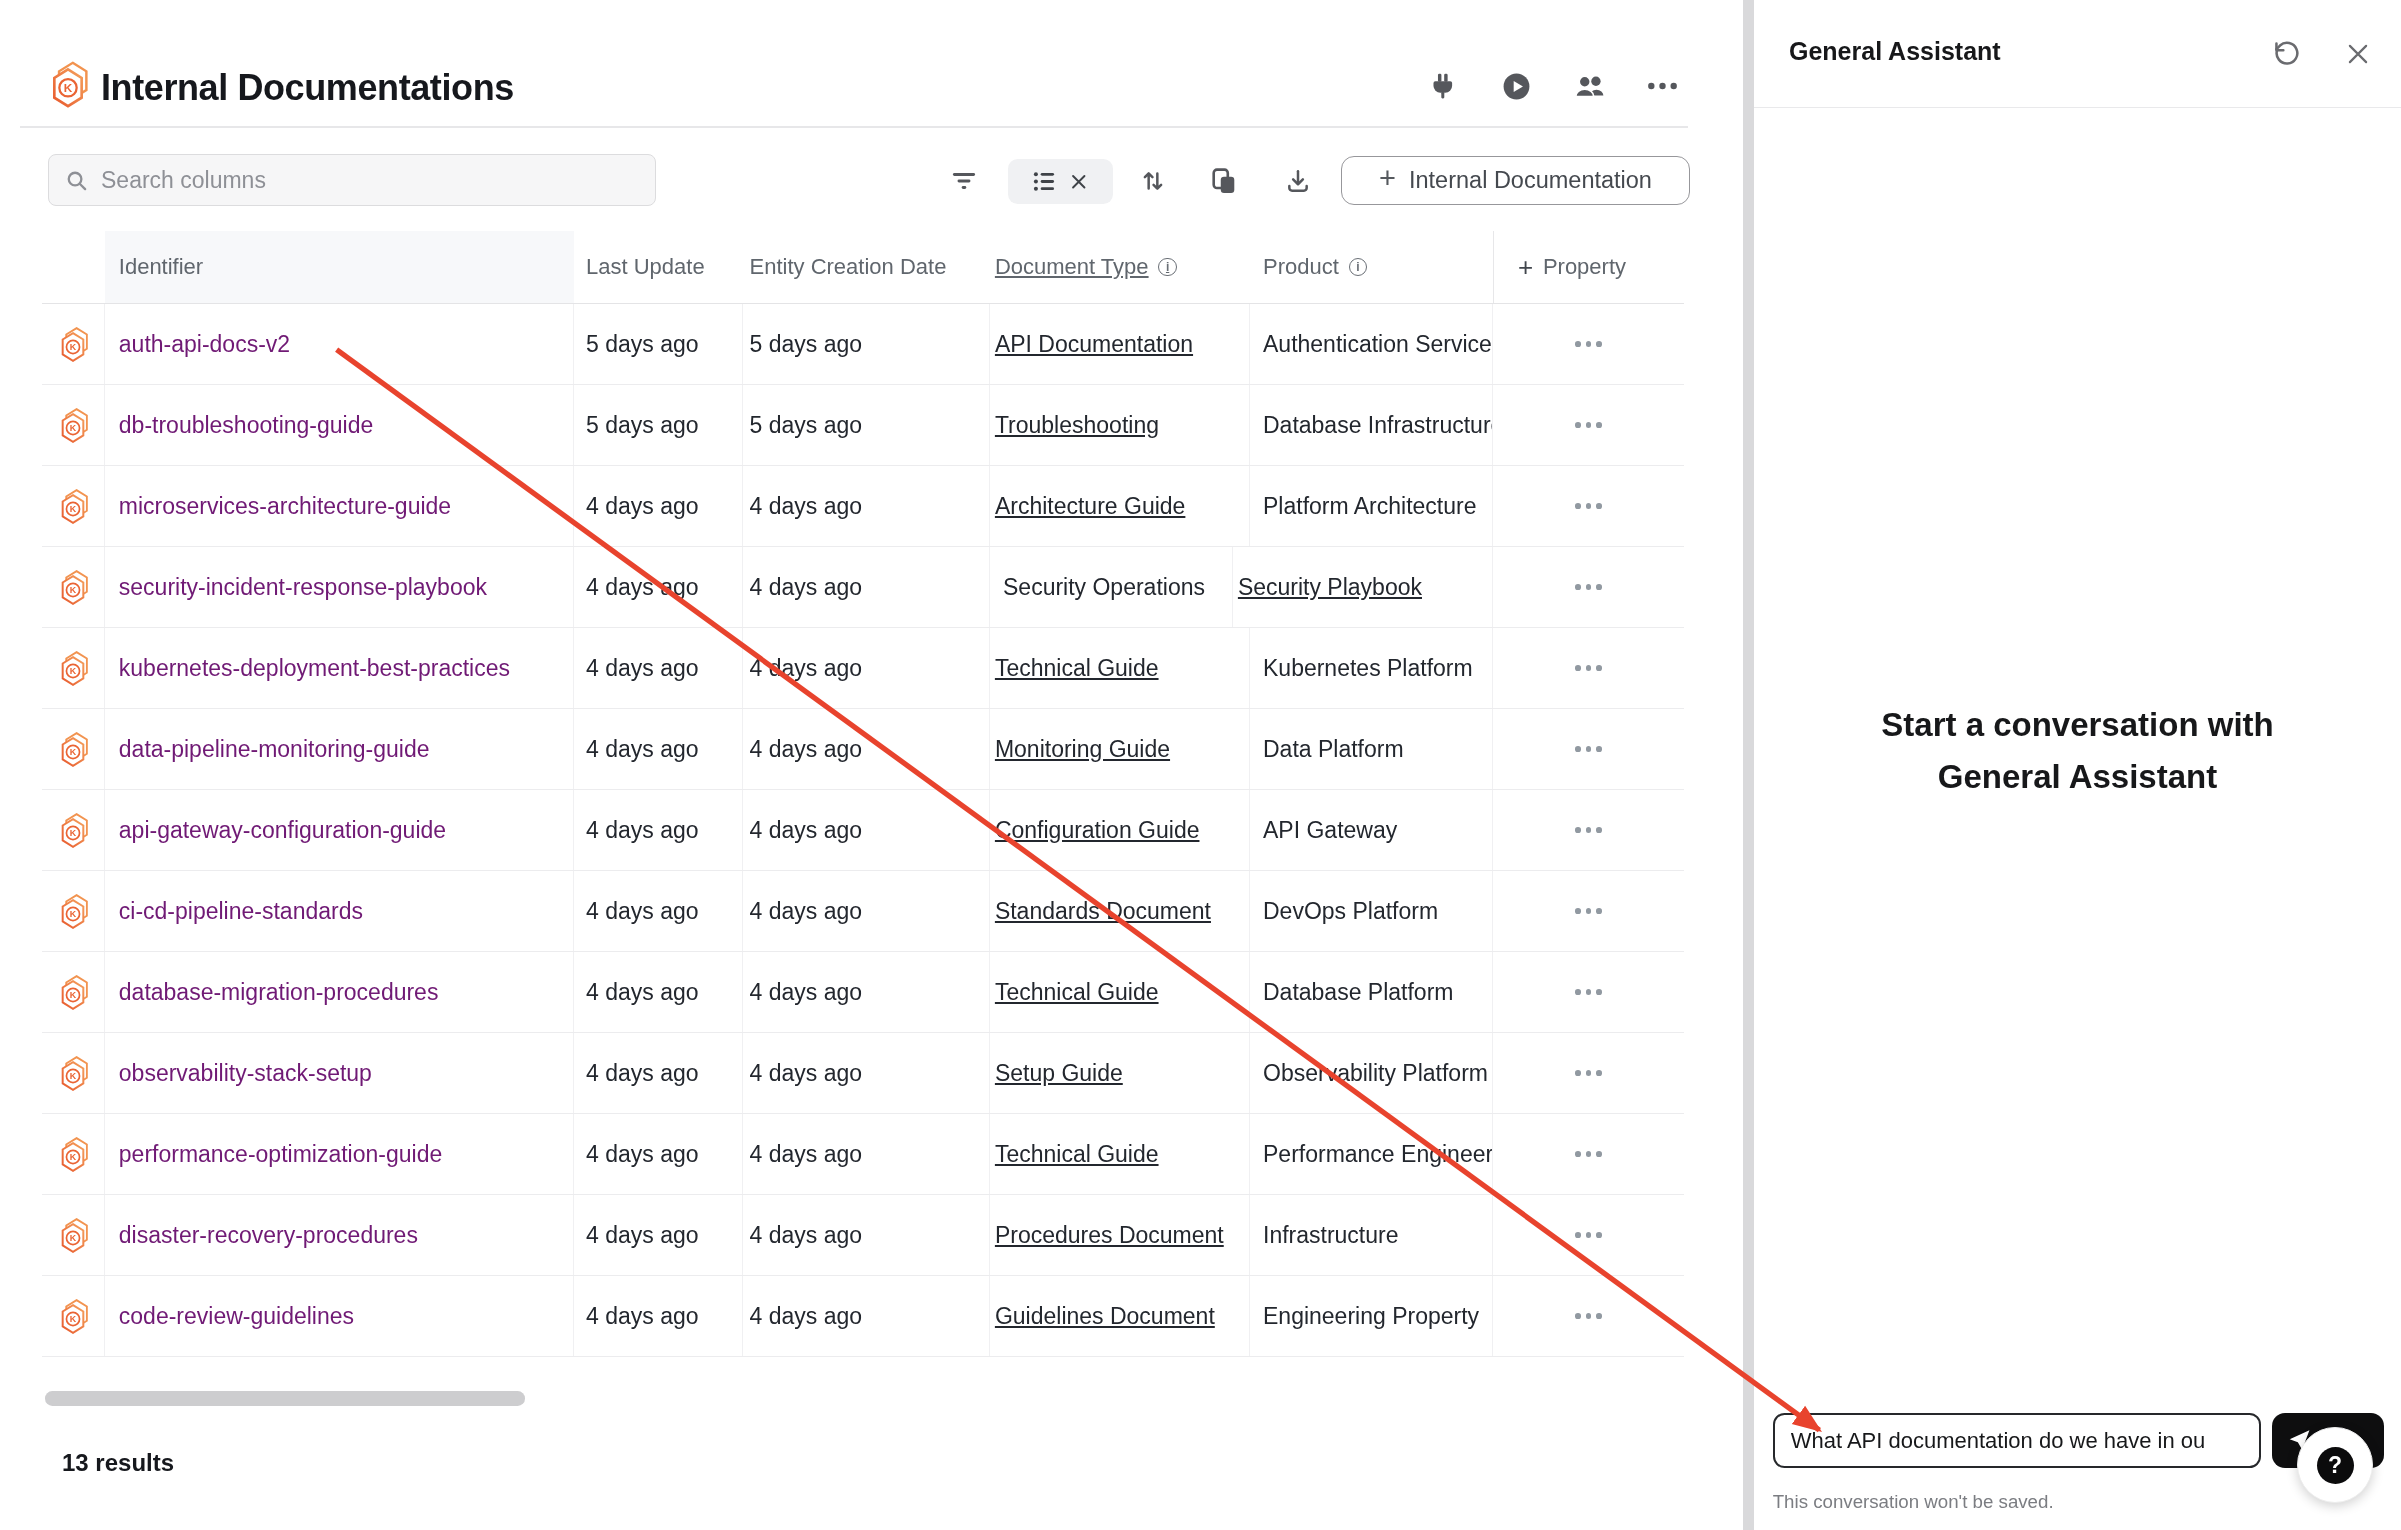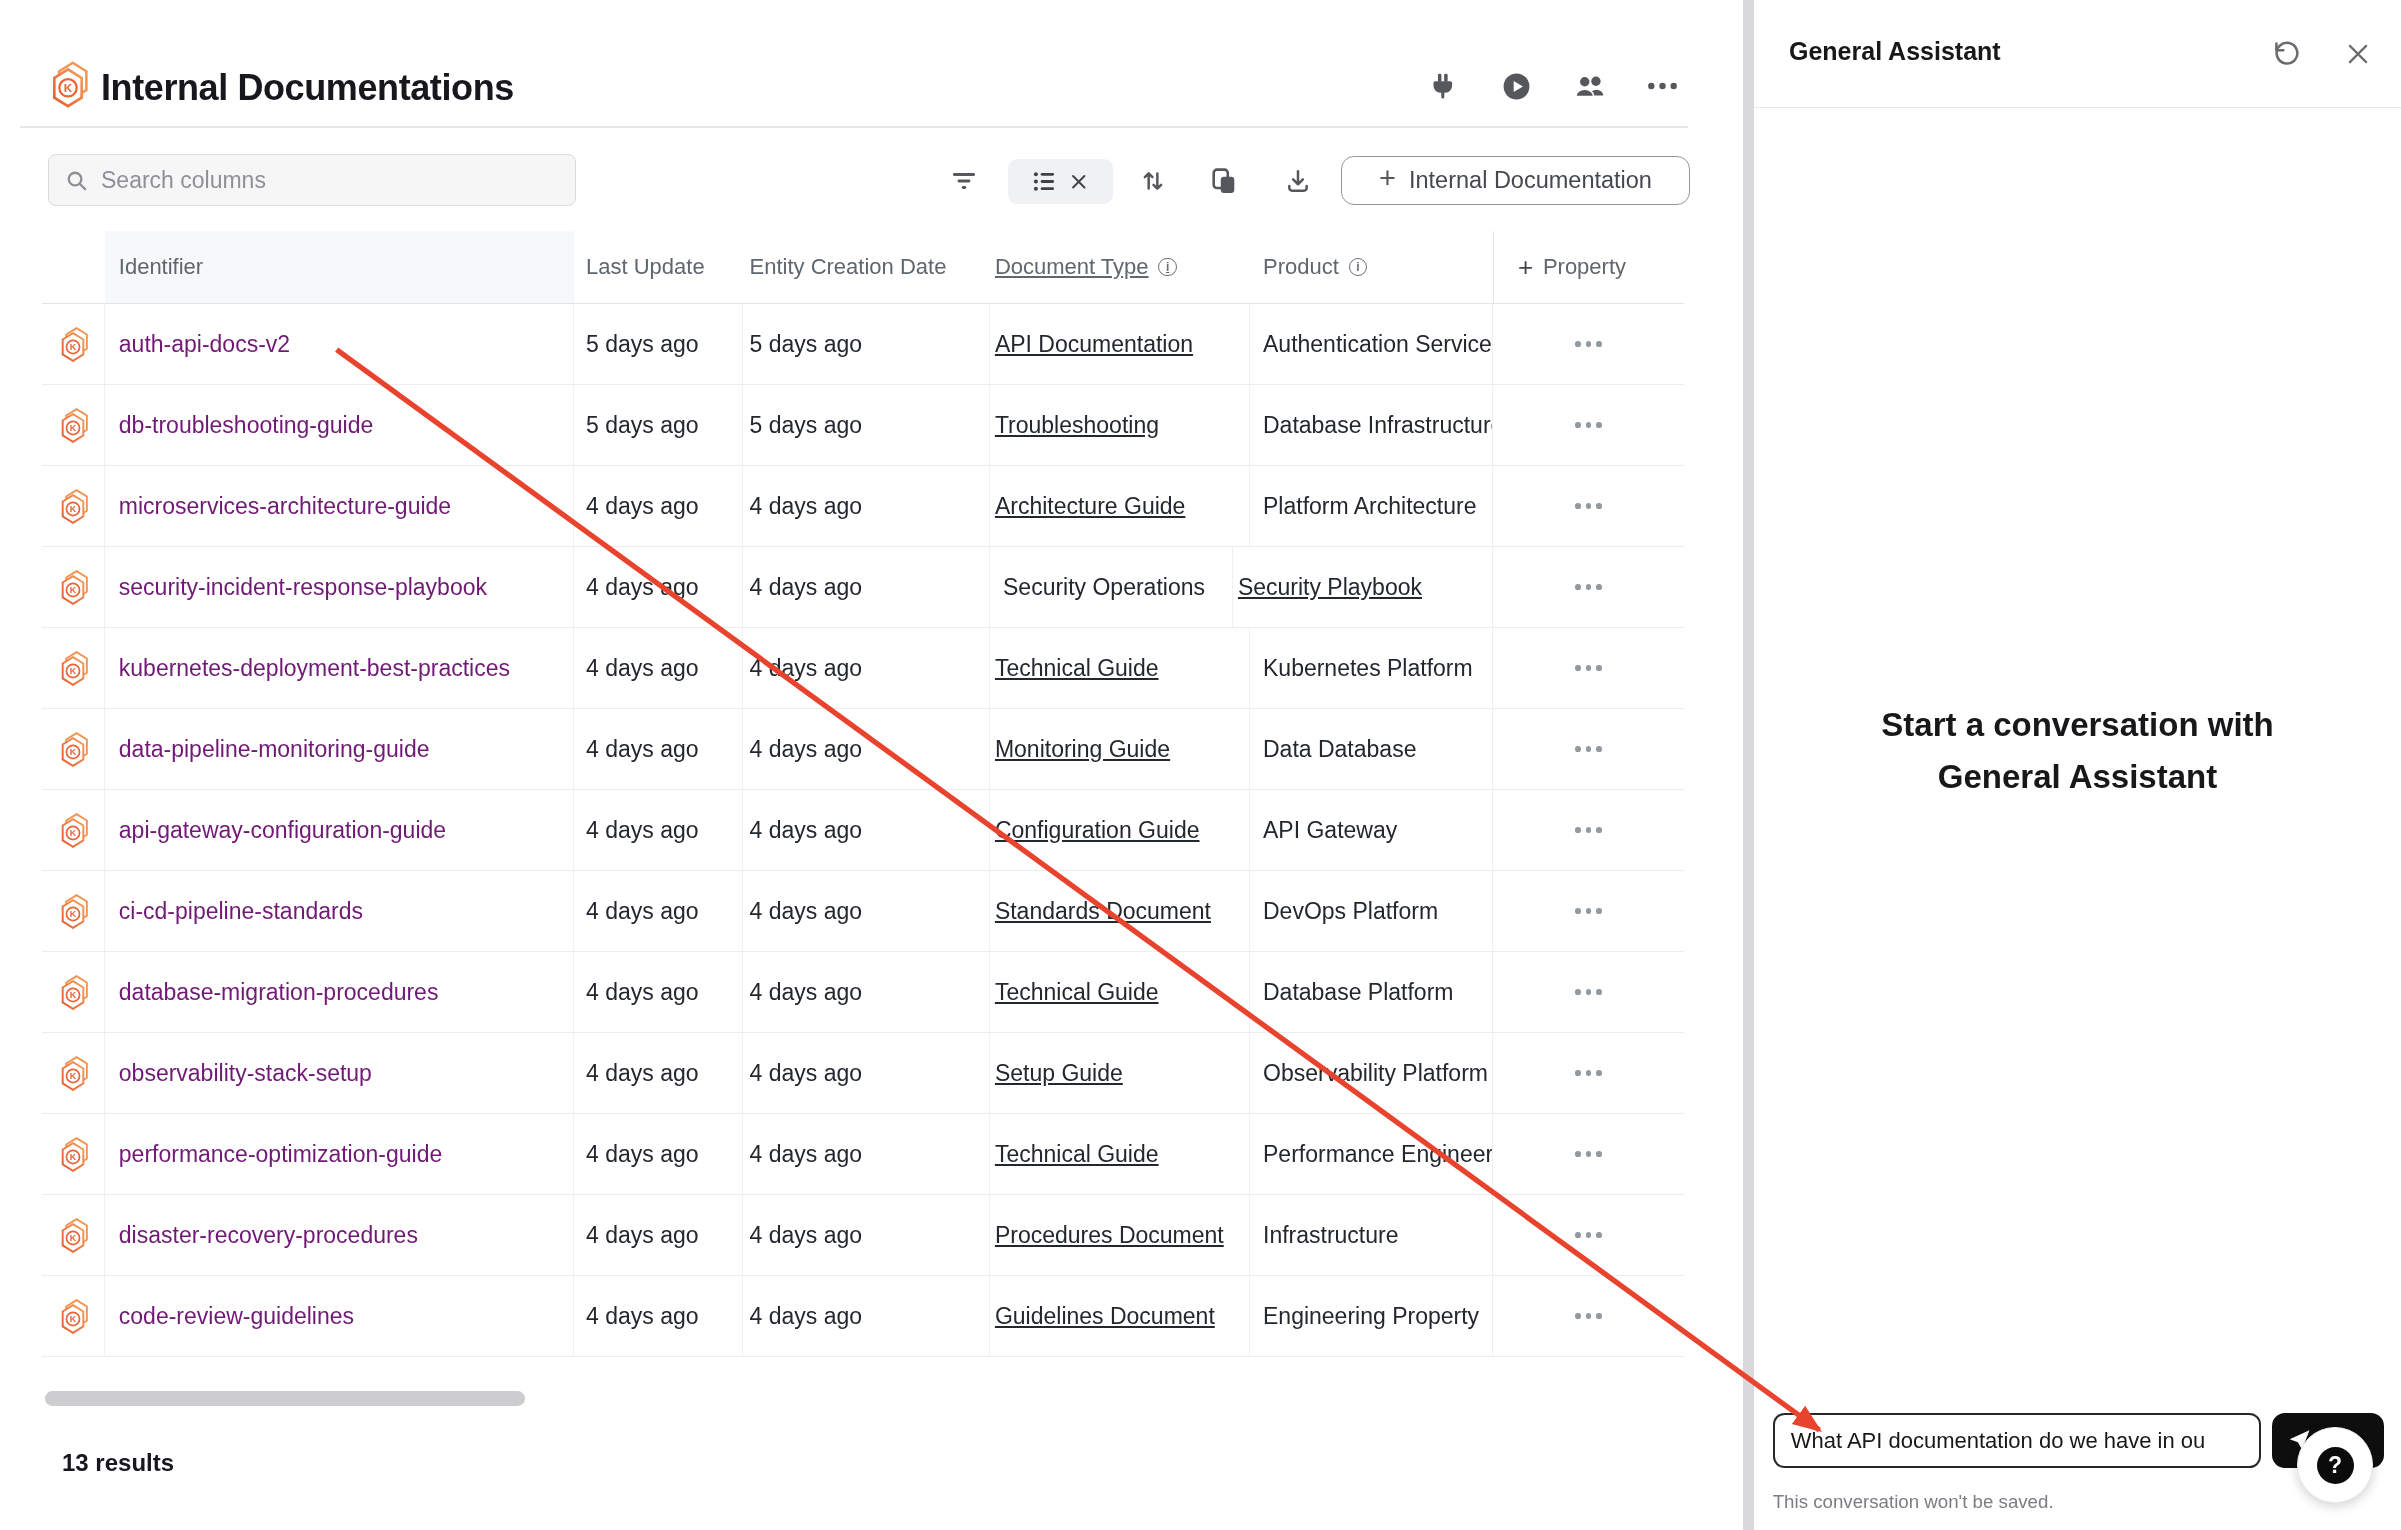--- a/index.html
+++ b/index.html
@@ -15,21 +15,21 @@
 
   .title-icon { position:absolute; left:47px; top:60px; width:42px; height:49px; }
   .page-title { position:absolute; left:101px; top:67px; font-size:36px; font-weight:700;
                 color:#16181D; letter-spacing:-0.4px; }
   .header-actions { position:absolute; left:1425px; top:68px; display:flex; gap:37px; }
   .icon-btn { width:36px; height:36px; display:flex; align-items:center; justify-content:center;
               border-radius:6.5px; cursor:pointer; }
   .header-divider { position:absolute; left:19.5px; top:126px; width:1668px; height:1.6px; background:#E7E7E9; }
 
   
-  .search-box { position:absolute; left:48px; top:154px; width:528px; height:52px;
+  .search-box { position:absolute; left:48px; top:154px; width:608px; height:52px;
                 background:#F6F6F7; border:1.6px solid #DCDCDE; border-radius:8px;
                 display:flex; align-items:center; padding:0 16px; gap:13px; }
   .search-box input { flex:1; border:none; outline:none; background:transparent;
                       font-size:23px; color:#23272E; font-family:inherit; }
   .search-box input::placeholder { color:#8E9096; }
 
   .tb-icon { position:absolute; top:162px; width:37px; height:37px; display:flex;
              align-items:center; justify-content:center; cursor:pointer; }
   .view-pill { position:absolute; left:1008px; top:159px; width:105px; height:45px;
                background:#F0F1F3; border-radius:9.7px; display:flex; align-items:center;
@@ -367,21 +367,21 @@
       <svg class="doc-ic" viewBox="0 0 44 52">
                 <use href="#hexk"></use>
               </svg>
     </div>
     <div class="cell c-id">
       <a href="#" class="id-link">data-pipeline-monitoring-guide</a>
     </div>
     <div class="cell c-upd">4 days ago</div>
     <div class="cell c-cre">4 days ago</div>
     <div class="cell c-typ">Monitoring Guide</div>
-    <div class="cell c-prd">Data Database</div>
+    <div class="cell c-prd">Data Platform</div>
     <div class="cell c-prop">
       <div class="row-more">
         <span class="dot"></span>
         <span class="dot"></span>
         <span class="dot"></span>
       </div>
     </div>
   </div>
 
   <div class="g-row row">

